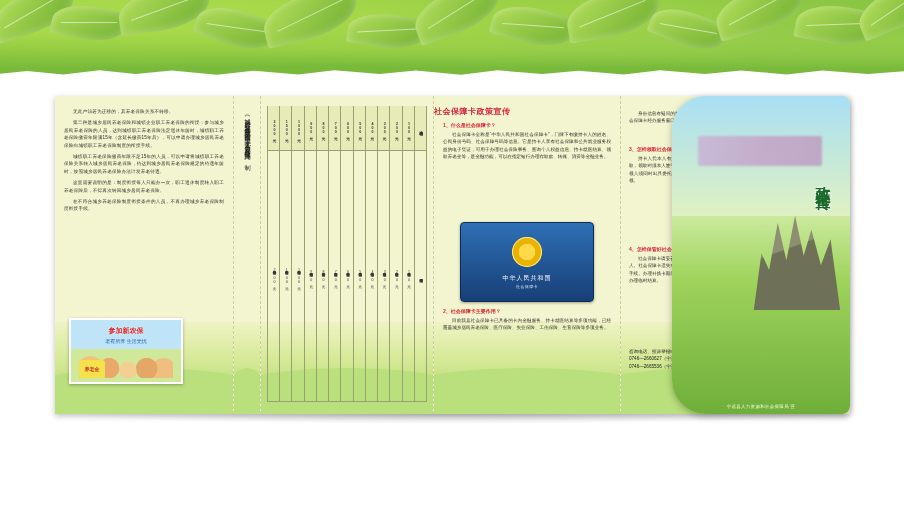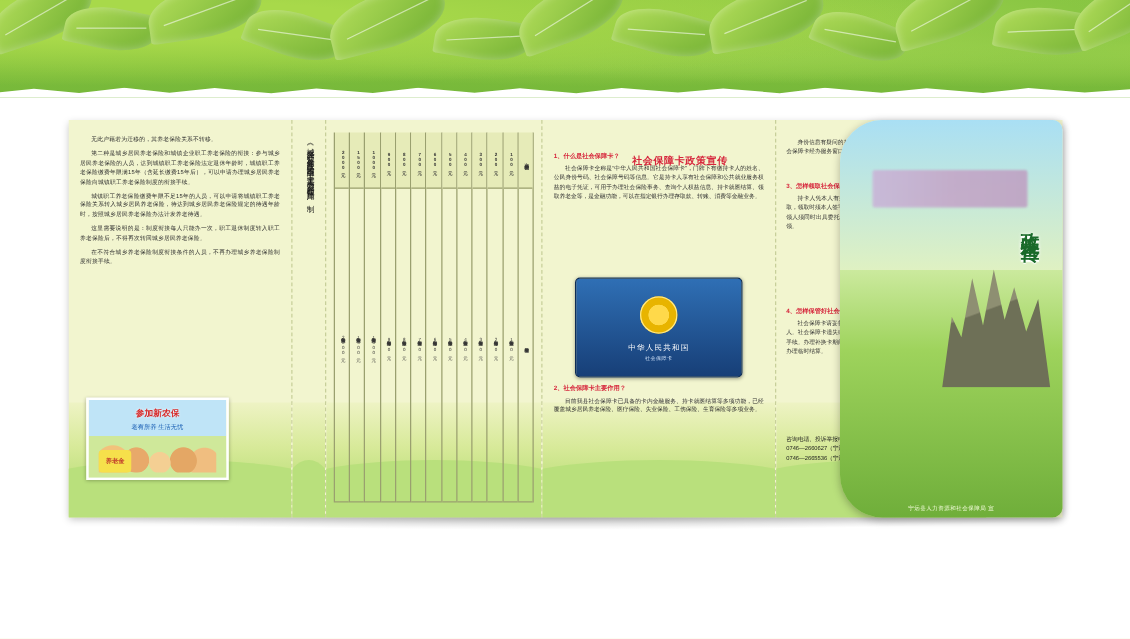--- a/index.html
+++ b/index.html
@@ -119,22 +119,22 @@
     writing-mode:vertical-rl;text-orientation:upright;
     display:flex;align-items:center;justify-content:center;
     padding:1px 0;overflow:hidden;white-space:nowrap;
   }
   .tcell.head{background:#e6ebb8;font-weight:bold;flex:0 0 42px;}
   .tcell.body{flex:1;}
 
   
   .p4{width:186px;border-right:1px dashed #c7cf9a;}
   .p4 h2{
-    margin:17px;position:absolute;left:0;top:10px;width:100%;
-    text-align:center;font-size:8px;color:#d6253b;font-weight:bold;letter-spacing:.5px;
+    margin:0;position:absolute;left:0;top:10px;width:100%;
+    text-align:left;font-size:8px;color:#d6253b;font-weight:bold;letter-spacing:.5px;
   }
   .p4 .sec{
     position:absolute;left:9px;width:168px;font-size:4.6px;line-height:7.2px;
     color:#2d2d2d;text-align:justify;
   }
   .p4 .sec h3{margin:0 0 2px 0;font-size:5px;color:#d6253b;font-weight:bold;}
   .p4 .sec p{margin:0 0 3px 0;text-indent:9px;}
   .card-img{
     position:absolute;left:26px;top:126px;width:132px;height:78px;
     background:linear-gradient(#2f6fb5,#173f77);

